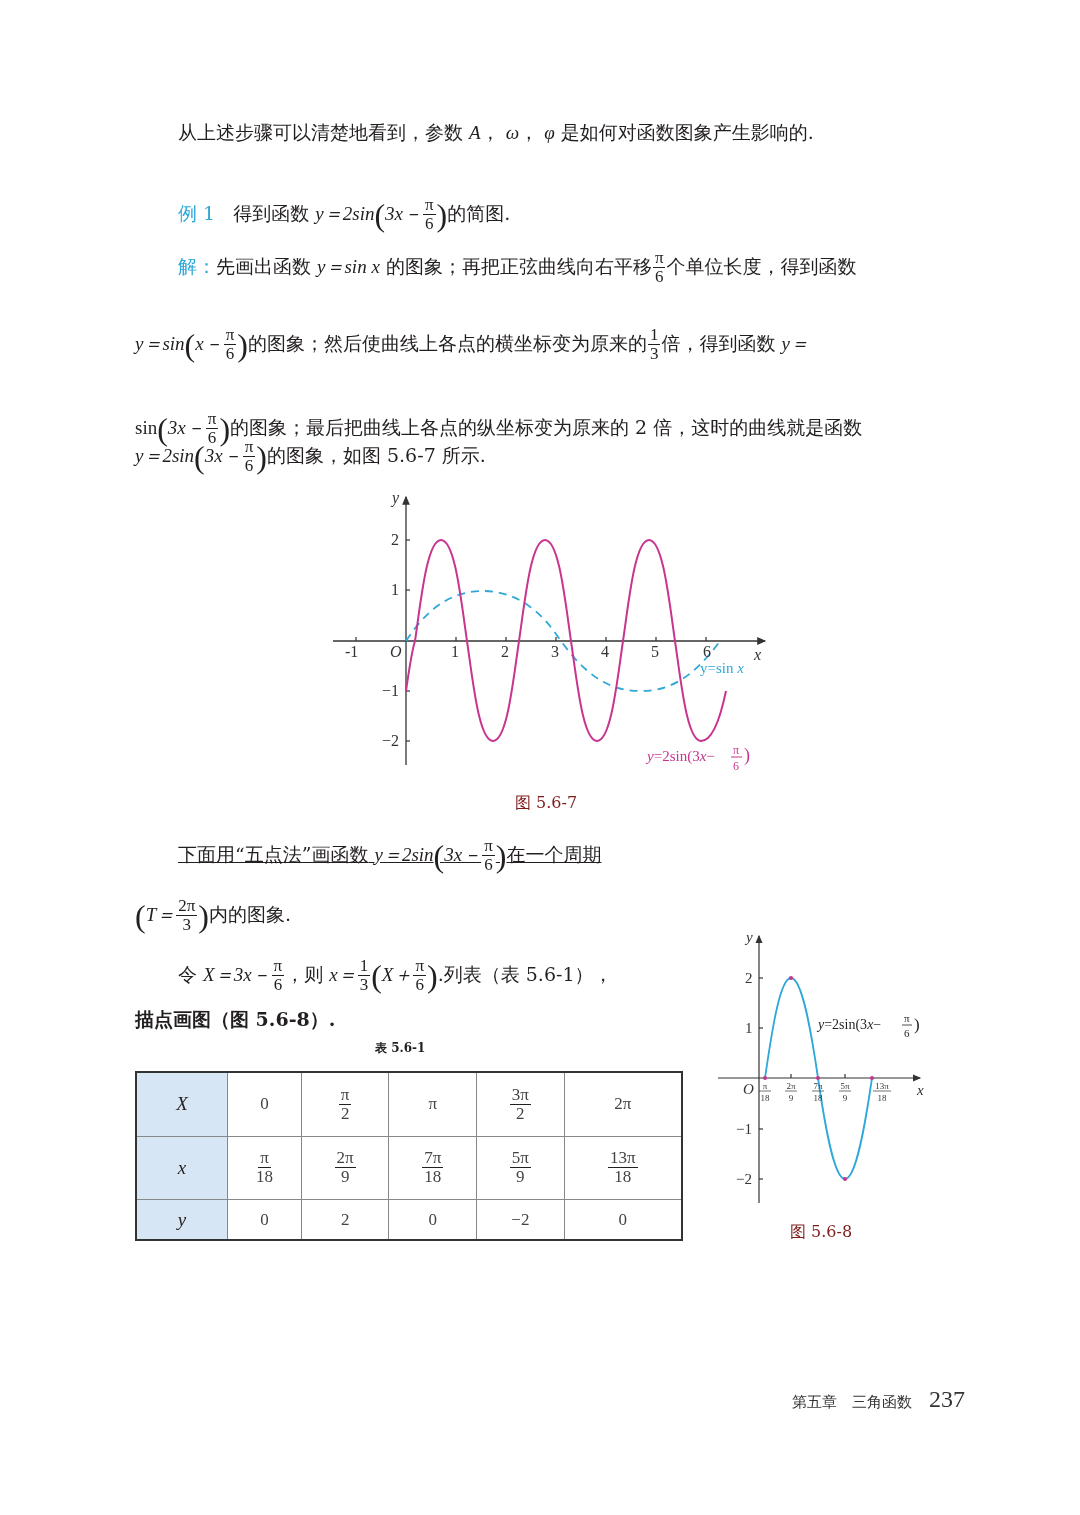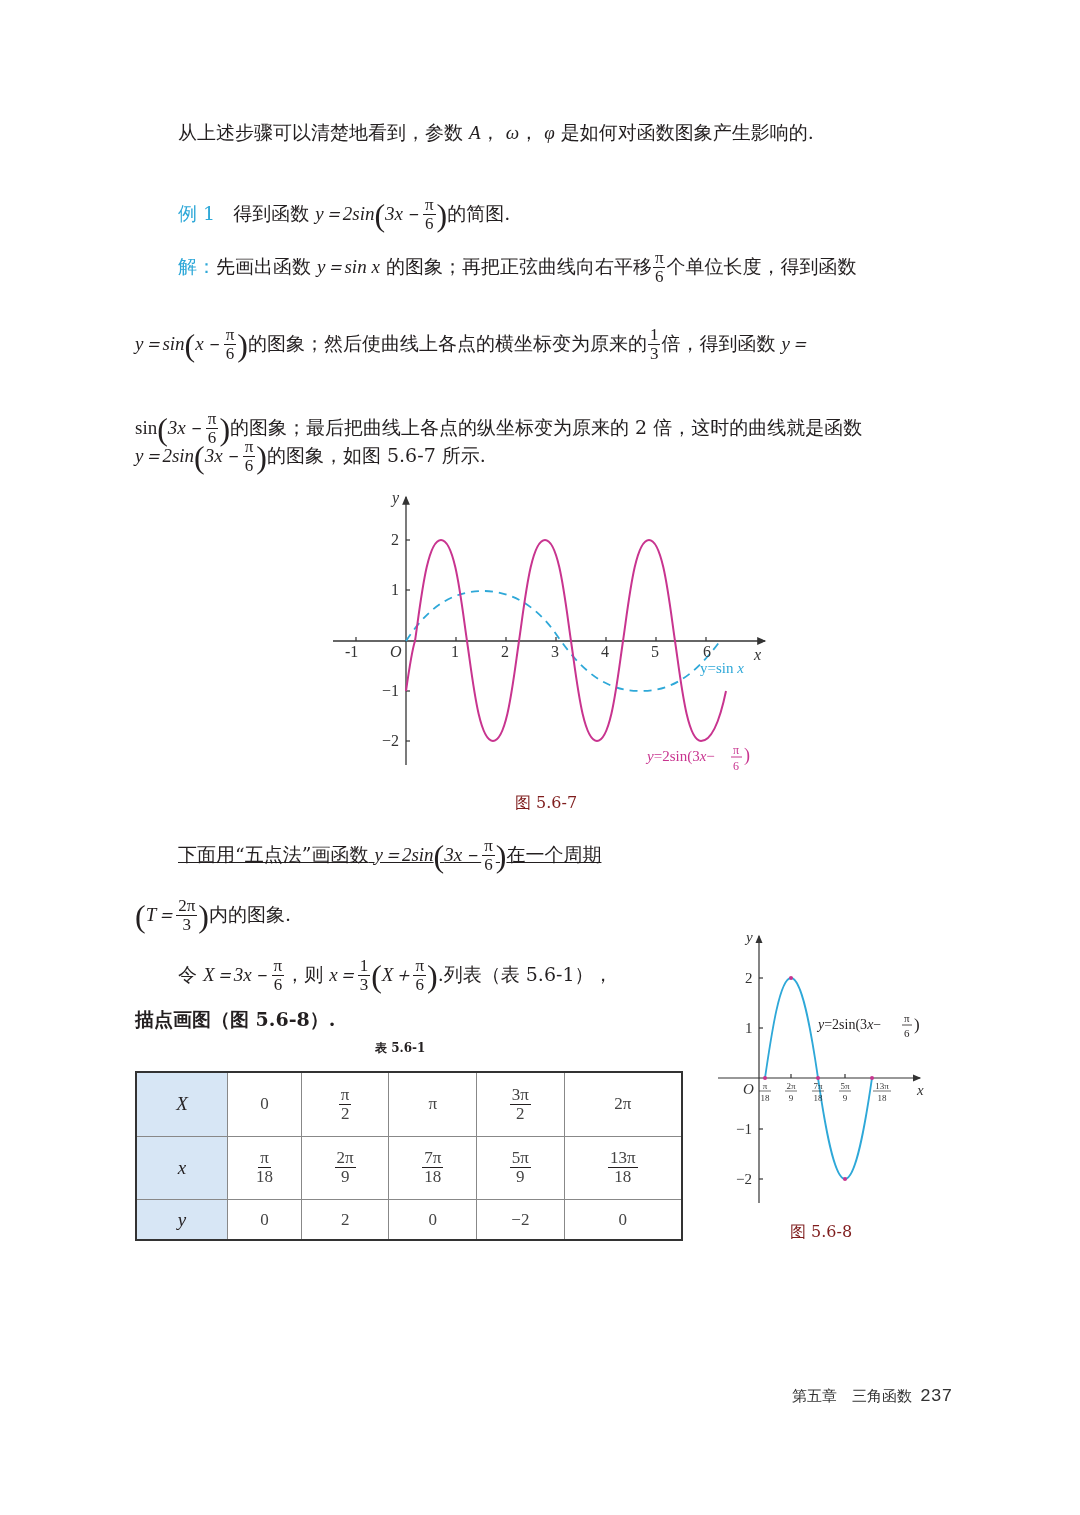--- a/index.html
+++ b/index.html
@@ -12,21 +12,21 @@
   .frac{display:inline-flex;flex-direction:column;align-items:center;vertical-align:middle;
         font-family:"Liberation Serif",serif;font-size:17px;line-height:18px;margin:0 1px;}
   .frac .num{border-bottom:1px solid #231f20;padding:0 2px;}
   .paren{font-size:32px;font-weight:200;vertical-align:middle;font-family:"Liberation Serif",serif;}
   .caption{position:absolute;font-size:16px;color:#7f1d1d;}
   table.t{position:absolute;left:135px;top:1071px;width:548px;height:170px;border-collapse:collapse;
           border:2px solid #333;font-family:"Liberation Serif",serif;font-size:17px;}
   table.t td{border:1px solid #888;text-align:center;vertical-align:middle;color:#444;}
   table.t td.hd{background:#d7e6f5;width:88px;font-style:italic;font-size:19px;color:#231f20;}
   .footer{position:absolute;left:792px;top:1386px;font-size:15px;color:#333;}
-  .footer .pg{font-family:Liberation Mono, monospace;font-size:18px;margin-left:8px;}
+  .footer .pg{font-family:Liberation Serif, serif;font-size:24px;margin-left:17px;}
   svg text{font-family:"Liberation Serif",serif;}
 </style>
 </head>
 <body>
 
 <div class="line" style="left:178px;top:117px;">
   <span>从上述步骤可以清楚地看到，参数</span>
   <span class="math it">A</span><span>，</span>
   <span class="math it">ω</span><span>，</span>
   <span class="math it">φ</span>

